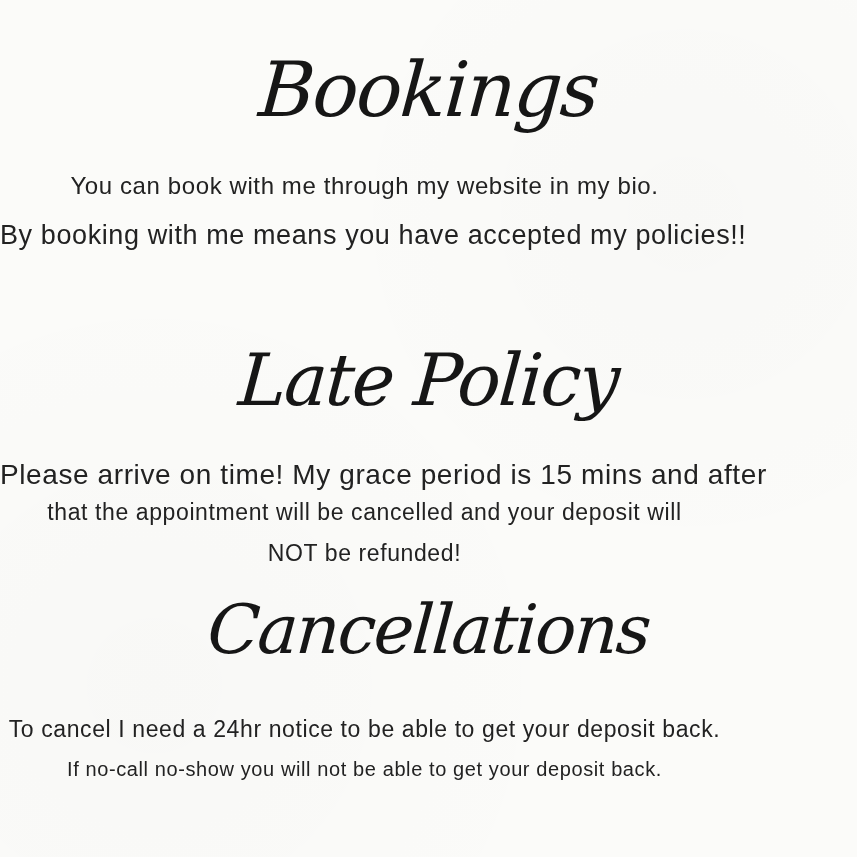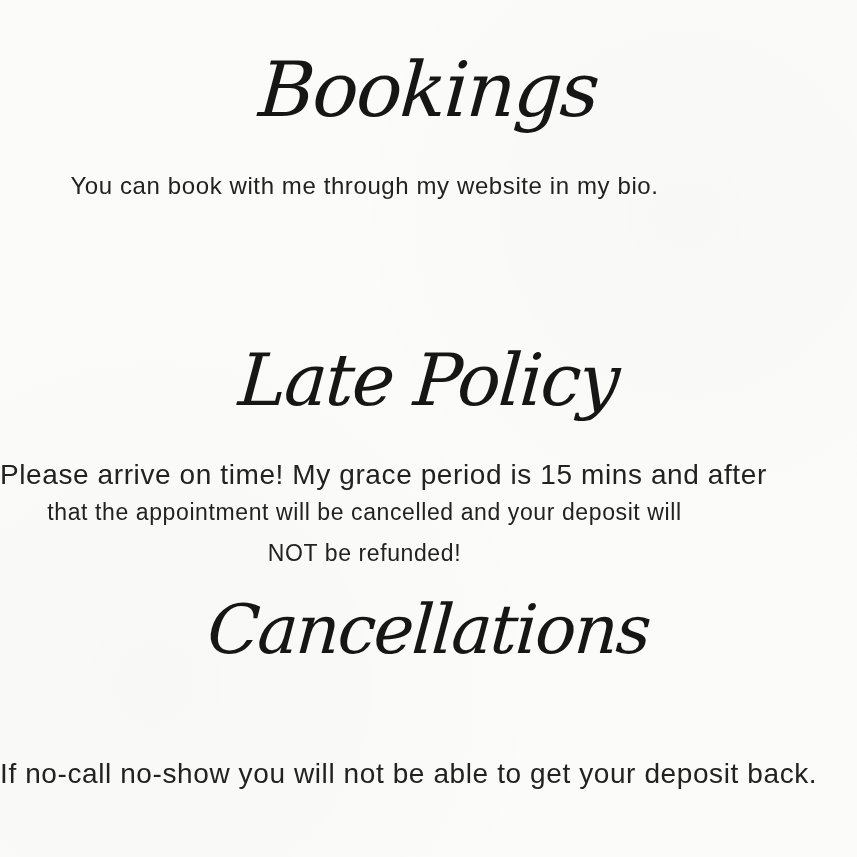--- a/index.html
+++ b/index.html
@@ -51,31 +51,33 @@
     line-height: 1.2;
     white-space: nowrap;
     font-weight: 400;
   }
   .bk-line-1 { top: 172px; font-size: 24px; }
   .bk-line-2 { top: 219px; font-size: 27px; }
   .lp-line-1 { top: 458px; font-size: 28px; }
   .lp-line-2 { top: 499px; font-size: 23px; }
   .lp-line-3 { top: 540px; font-size: 23px; }
   .cn-line-1 { top: 716px; font-size: 23px; }
-  .cn-line-2 { top: 757px; font-size: 28px; }
+  .cn-line-2 { top: 757px; font-size: 20px; }
 </style>
 </head>
 <body>
 
 <div class="page">
 
   <div class="script-heading heading-bookings">Bookings</div>
   <div class="body-line bk-line-1">You can book with me through my website in my bio.</div>
+  <div class="body-line bk-line-2">By booking with me means you have accepted my policies!!</div>
 
   <div class="script-heading heading-late-policy">Late Policy</div>
   <div class="body-line lp-line-1">Please arrive on time! My grace period is 15 mins and after</div>
   <div class="body-line lp-line-3">NOT be refunded!</div>
   <div class="body-line lp-line-2">that the appointment will be cancelled and your deposit will</div>
 
   <div class="script-heading heading-cancellations">Cancellations</div>
+  <div class="body-line cn-line-1">To cancel I need a 24hr notice to be able to get your deposit back.</div>
   <div class="body-line cn-line-2">If no-call no-show you will not be able to get your deposit back.</div>
 
 </div>
 
 </body></html>

